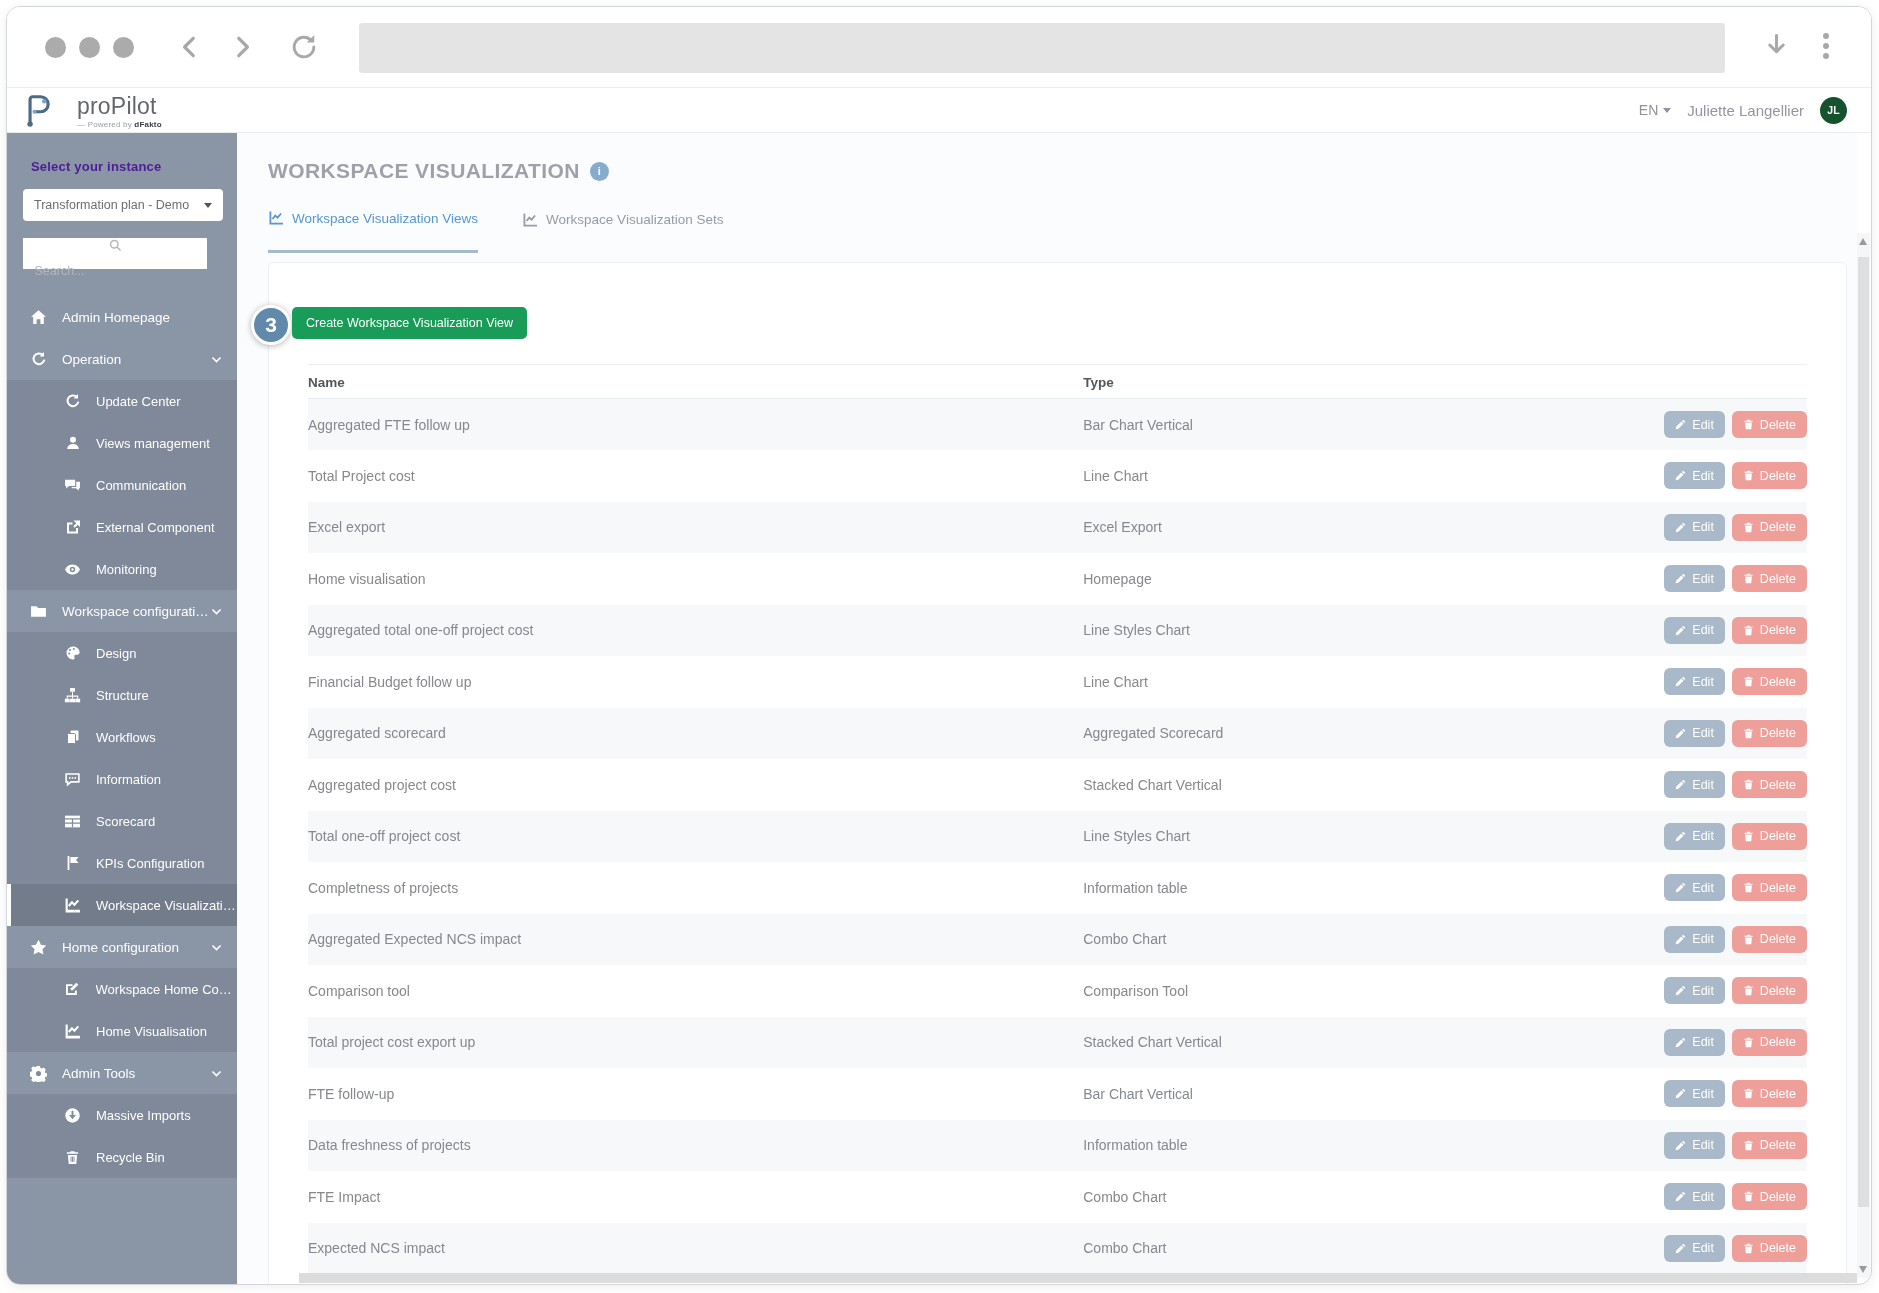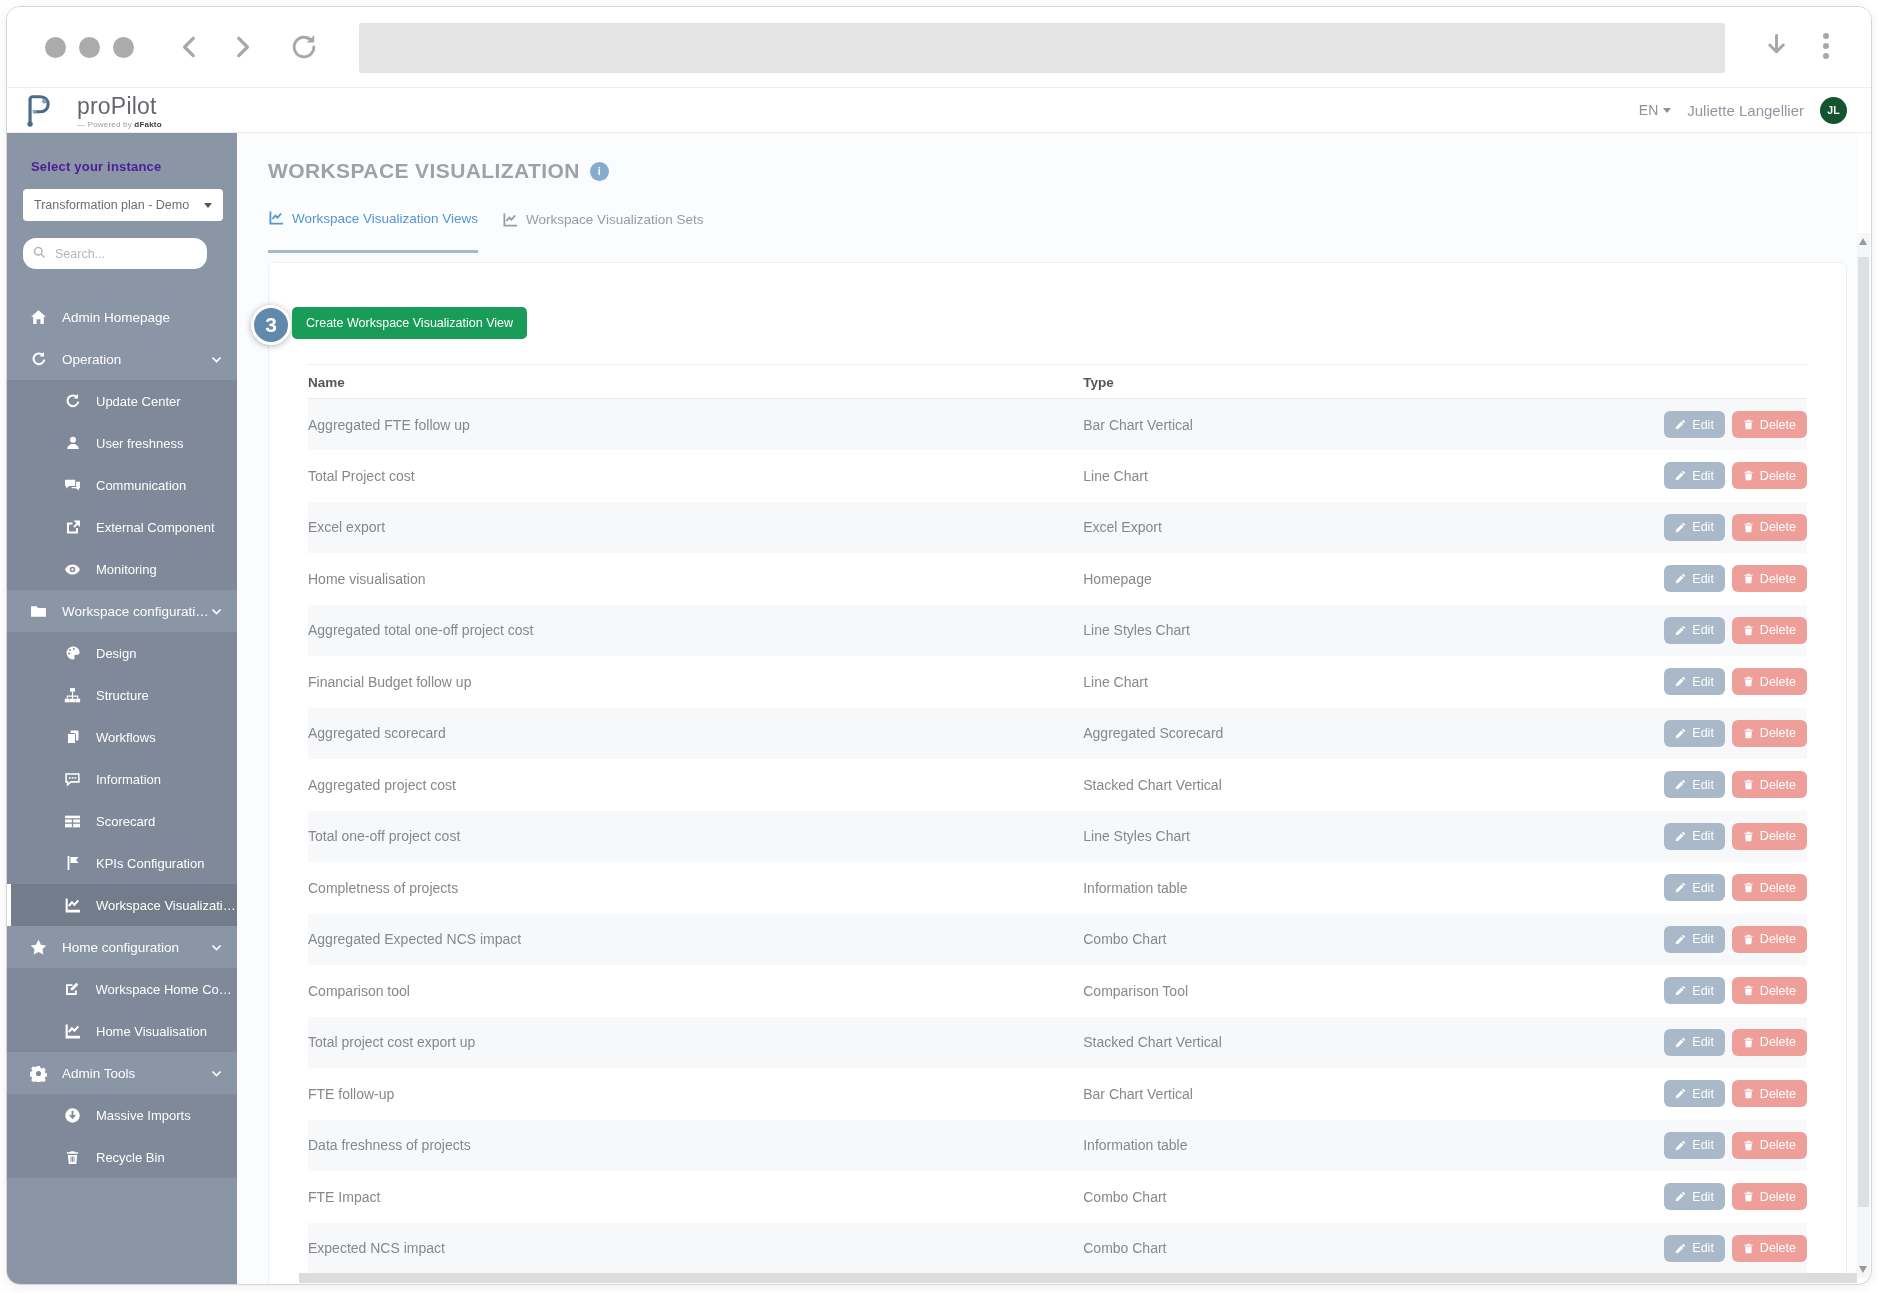--- a/index.html
+++ b/index.html
@@ -39,40 +39,40 @@
   .username { color:#9196a0; font-size:15px; }
   .avatar { width:27px; height:27px; border-radius:50%; background:#14532d; color:#fff;
     font-size:10.5px; font-weight:bold; display:flex; align-items:center; justify-content:center; cursor:pointer; }
   
   .sidebar { position:absolute; top:126px; left:0; width:230px; bottom:0; background:#8a95a6; }
   .instance-label { margin:26px 0 0 24px; color:#4c1d95; font-size:13px; font-weight:bold; letter-spacing:.2px; }
   .instance-select { margin:15px 0 0 16px; width:200px; height:31px; background:#fff; border-radius:4px;
     display:flex; align-items:center; padding:16px 11px; font-size:12.5px; color:#6a6e73; cursor:pointer; }
   .instance-select .caret-dark { margin-left:auto; width:0; height:0; border-left:4px solid transparent;
     border-right:4px solid transparent; border-top:5px solid #555; }
-  .search-box { margin:17px 0 0 16px; width:184px; height:31px; background:#fff; border-radius:13px;
-    display:flex; align-items:center; padding:0 10px; gap:7px; }
+  .search-box { margin:17px 0 0 16px; width:184px; height:31px; background:#fff; border-radius:0;
+    display:flex; align-items:center; padding:0 10px; gap:7px;flex-direction:column; }
   .search-box input { border:0; outline:0; flex:1; min-width:0; font-size:12.5px; color:#6a6e73;
     font-family:"Liberation Sans","DejaVu Sans",sans-serif; background:transparent; }
   .search-box input::placeholder { color:#b3b7bd; }
   .side-nav { margin-top:27px; }
   .side-item { height:42px; display:flex; align-items:center; color:#fff; cursor:pointer; }
   .side-item .ic { width:19px; margin-right:14px; display:flex; justify-content:center; align-items:center; }
   .side-item .lbl { white-space:nowrap; overflow:hidden; text-overflow:ellipsis; }
   .side-item.lvl0 { padding-left:22px; font-size:13.5px; }
   .side-item.lvl1 { padding-left:56px; font-size:13px; background:rgba(0,0,0,.075); }
   .side-item.active { background:rgba(0,0,0,.165); border-left:4px solid #fff; padding-left:52px; }
   .side-item .chev { margin-left:auto; margin-right:14px; display:flex; }
   
   .main { position:absolute; left:230px; top:126px; right:13px; bottom:0; background:#fbfcfe; }
   .title-row { position:absolute; left:31px; top:26px; display:flex; align-items:center; gap:10px; }
   .page-title { margin:0; font-size:21px; font-weight:bold; color:#9ea2a8; letter-spacing:.4px; }
   .info-icon { width:19px; height:19px; border-radius:50%; background:#87abcd; color:#fff; font-size:11px;
     font-weight:bold; display:flex; align-items:center; justify-content:center; cursor:pointer; font-style:normal; }
-  .tabs { position:absolute; left:31px; top:77px; display:flex; gap:24px; }
+  .tabs { position:absolute; left:31px; top:77px; display:flex; gap:44px; }
   .tab { display:flex; align-items:center; gap:8px; font-size:13.5px; color:#979ba4;
     padding-bottom:24px; cursor:pointer; }
   .tab.active { color:#5596d3; border-bottom:3px solid #a6bacc; }
   .card { position:absolute; left:31px; right:11px; top:129px; height:1210px; background:#fff;
     border:1px solid #edf0f2; border-radius:6px; }
   .badge { position:absolute; left:-18px; top:42px; width:40px; height:40px; border-radius:50%;
     background:#6089ac; border:3px solid #fff; box-shadow:0 1px 6px rgba(0,0,0,.3); color:#fff;
     font-size:21px; font-weight:bold; display:flex; align-items:center; justify-content:center; }
   .create-btn { position:absolute; left:23px; top:44px; height:32px; background:#199c57; color:#fff;
     border:none; border-radius:5px; font-size:12.5px; padding:0 14px; cursor:pointer;
@@ -213,21 +213,21 @@
           </span>
           <span class="lbl">Update Center</span>
         </div>
         <div class="side-item lvl1">
           <span class="ic">
             <svg viewBox="0 0 16 16" width="16" height="16">
               <circle cx="8" cy="4.8" r="3" fill="#fff"></circle>
               <path fill="#fff" d="M2.2 14c.3-3.2 2.7-5 5.8-5s5.5 1.8 5.8 5z"></path>
             </svg>
           </span>
-          <span class="lbl">User freshness</span>
+          <span class="lbl">Views management</span>
         </div>
         <div class="side-item lvl1">
           <span class="ic">
             <svg viewBox="0 0 16 16" width="17" height="17">
               <path fill="#fff" d="M1 2.5h9.5v6H4.8L2 10.8V8.5H1z"></path>
               <path fill="#fff" d="M11.5 4.5H15v6h-1v2.3l-2.8-2.3H7.2v-1h4.3z"></path>
             </svg>
           </span>
           <span class="lbl">Communication</span>
         </div>

